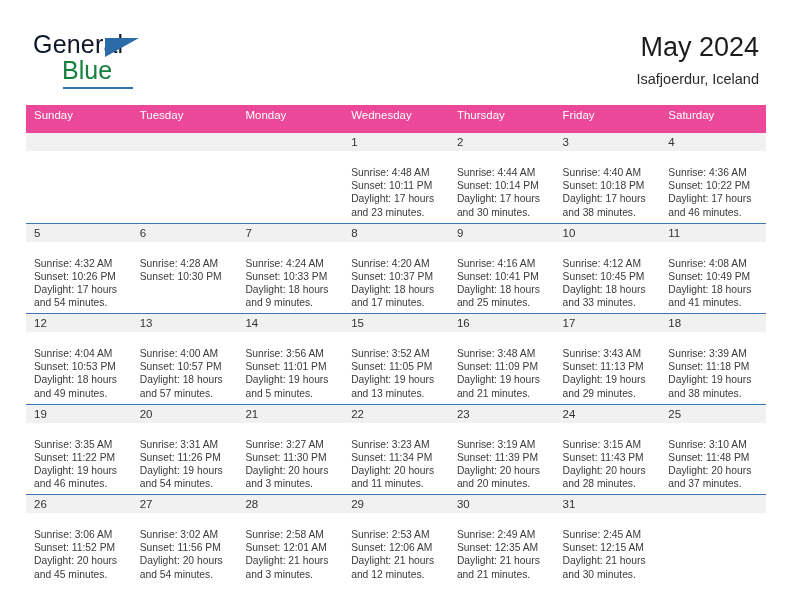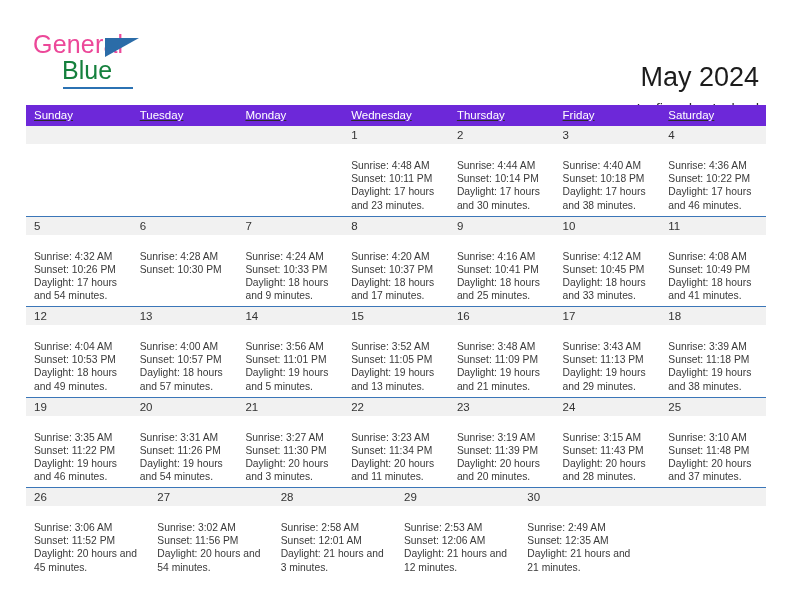--- a/index.html
+++ b/index.html
@@ -35,21 +35,21 @@
     top: 0;
     width: 200px;
     height: 62px;
   }
   .logo-general {
     position: absolute;
     left: 0;
     top: 0;
     font-size: 25px;
     letter-spacing: 0.2px;
-    color: #ec4899;
+    color: #0f172a;
     font-family: "Liberation Sans", sans-serif;
   }
   .logo-triangle {
     position: absolute;
     left: 72px;
     top: 8px;
     width: 0;
     height: 0;
     border-left: 34px solid #2b6ca8;
     border-bottom: 19px solid transparent;
@@ -69,21 +69,20 @@
     width: 70px;
     height: 2px;
     background: #2b72b3;
   }
 
   .title-block {
     position: absolute;
     right: 0;
     top: 0;
     text-align: right;
-    margin-top: 30px;
   }
   .cal-title {
     font-size: 27px;
     color: #1c1c1c;
     line-height: 34px;
     white-space: nowrap;
   }
   .cal-subtitle {
     font-size: 14.5px;
     color: #2b2b2b;
@@ -94,23 +93,22 @@
 
   
   .calendar {
     position: absolute;
     left: 26px;
     top: 105px;
     width: 740px;
   }
   .weekday-row {
     display: flex;
-    background: #6d28d9;
-    height: 21px;
-    text-decoration: underline;
+    background: #ec4899;
+    height: 28px;
   }
   .weekday {
     flex: 1 1 0;
     color: #ffffff;
     font-size: 11.5px;
     line-height: 21px;
     padding-left: 8px;
     box-sizing: border-box;
     overflow: hidden;
     white-space: nowrap;
@@ -453,20 +451,28 @@
         </div>
       </div>
       <div class="day-cell">
         <div class="day-head">30</div>
         <div class="day-body">
           <div>Sunrise: 2:49 AM</div>
           <div>Sunset: 12:35 AM</div>
           <div class="daylight">Daylight: 21 hours and 21 minutes.</div>
         </div>
       </div>
+      <div class="day-cell">
+        <div class="day-head">31</div>
+        <div class="day-body">
+          <div>Sunrise: 2:45 AM</div>
+          <div>Sunset: 12:15 AM</div>
+          <div class="daylight">Daylight: 21 hours and 30 minutes.</div>
+        </div>
+      </div>
       <div class="day-cell empty">
         <div class="day-head"></div>
         <div class="day-body">
           <div></div>
           <div></div>
           <div class="daylight"></div>
         </div>
       </div>
     </div>
 

